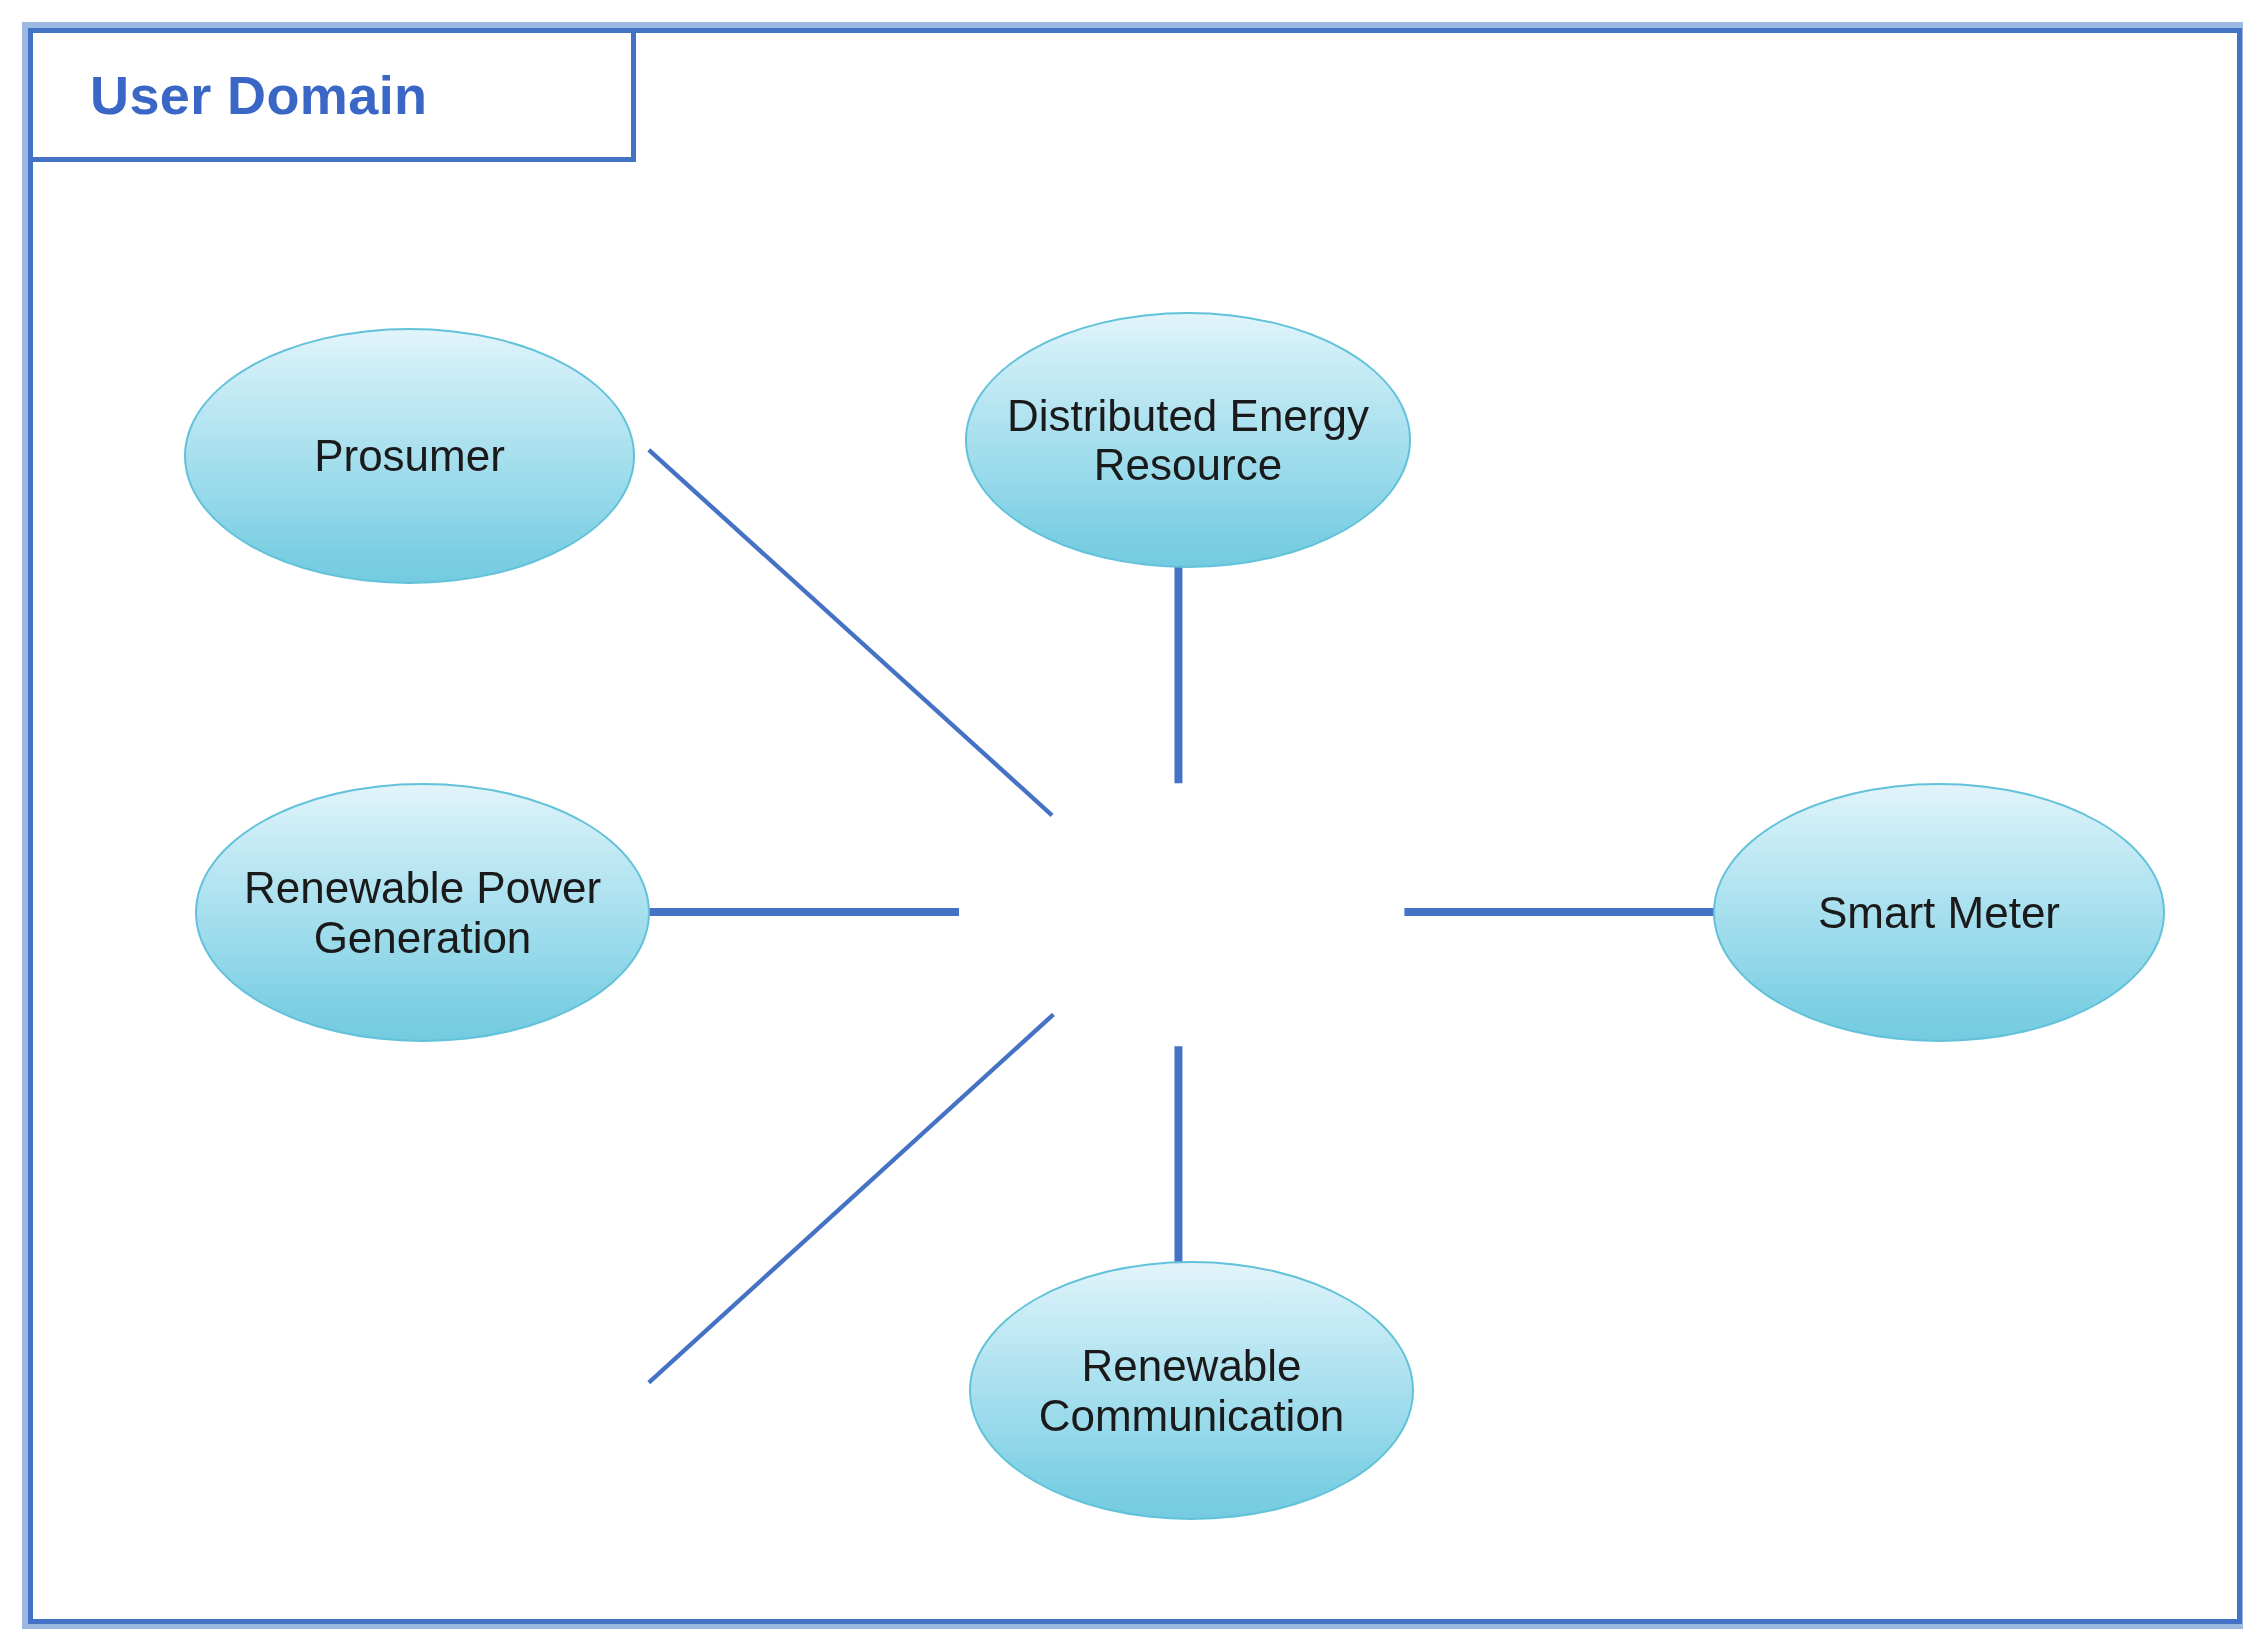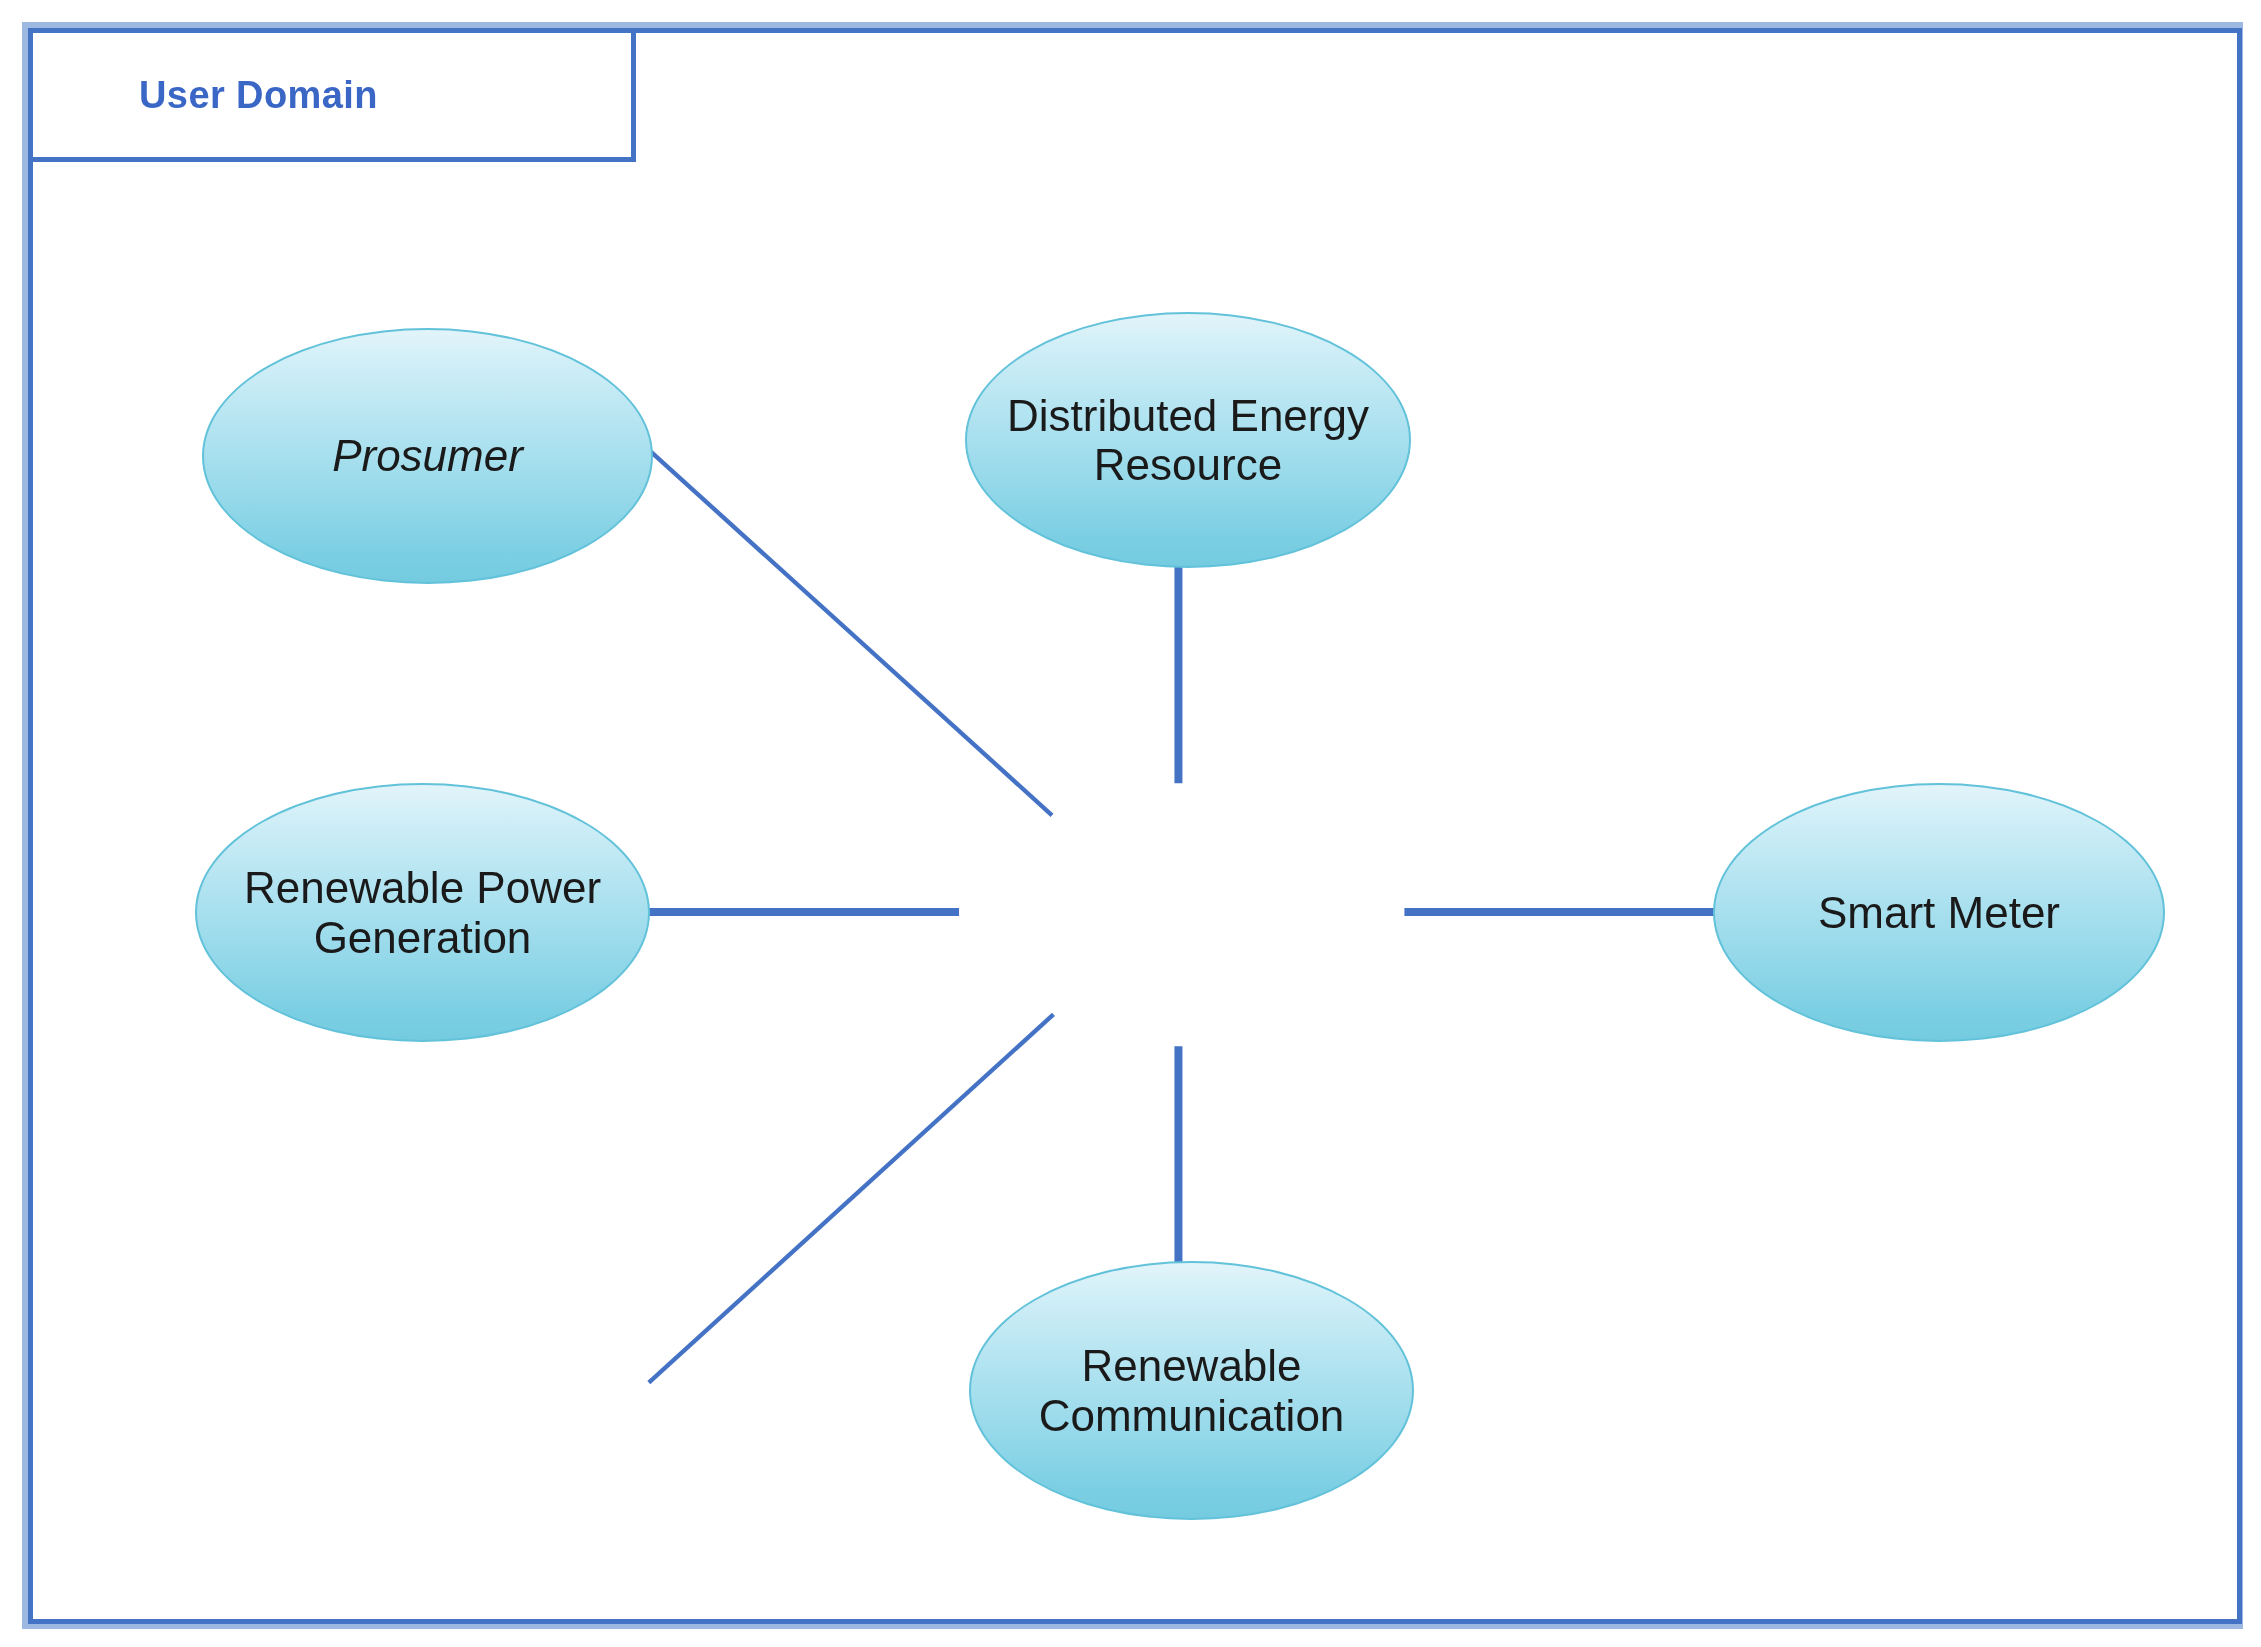--- a/index.html
+++ b/index.html
@@ -46,25 +46,25 @@
     top: 28px;
     width: 608px;
     height: 134px;
     box-sizing: border-box;
     border: 5.1px solid #4472C4;
     background: #ffffff;
     display: flex;
     align-items: center;
   }
   #domain-label-text {
-    font-size: 38px;
+    font-size: 54px;
     font-weight: bold;
     color: #3A66C6;
     letter-spacing: 0.4px;
-    padding-left: 106px;
+    padding-left: 57px;
     line-height: 1;
     white-space: nowrap;
   }
   
   #connector-layer {
     position: absolute;
     left: 0;
     top: 0;
     width: 2261px;
     height: 1648px;
@@ -116,21 +116,21 @@
 
     <line x1="1622" y1="780" x2="1622" y2="1078" stroke="#4472C4" stroke-width="11"></line>
 
     <line x1="1622" y1="1440" x2="1622" y2="1737" stroke="#4472C4" stroke-width="11"></line>
 
     <line x1="888" y1="1255" x2="1320" y2="1255" stroke="#4472C4" stroke-width="11"></line>
 
     <line x1="1933" y1="1255" x2="2362" y2="1255" stroke="#4472C4" stroke-width="11"></line>
   </svg>
 
-  <div class="node" style="left:202px; top:328px; width:451px; height:256px;font-style:italic;">
+  <div class="node" style="left:184px; top:328px; width:451px; height:256px;">
     <span class="node-label">Prosumer</span>
   </div>
 
   <div class="node" style="left:965px; top:312px; width:446px; height:256px;">
     <span class="node-label">Distributed Energy
 Resource</span>
   </div>
 
   <div class="node" style="left:195px; top:783px; width:455px; height:259px;">
     <span class="node-label">Renewable Power

